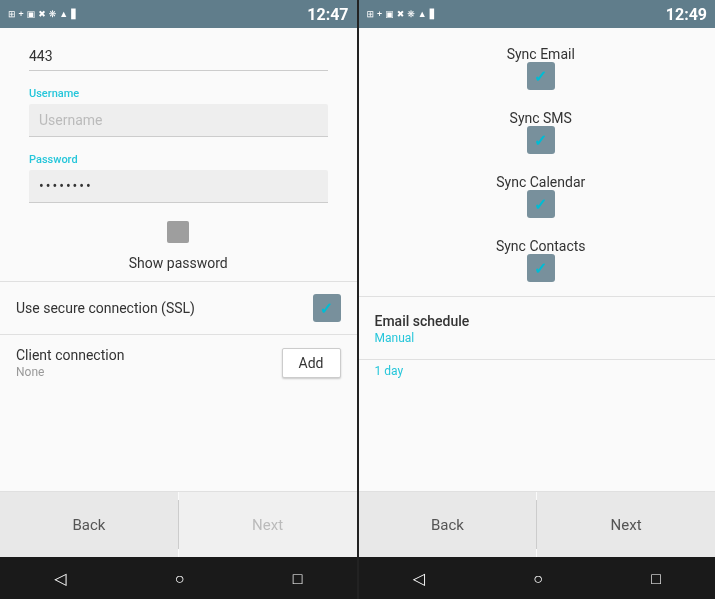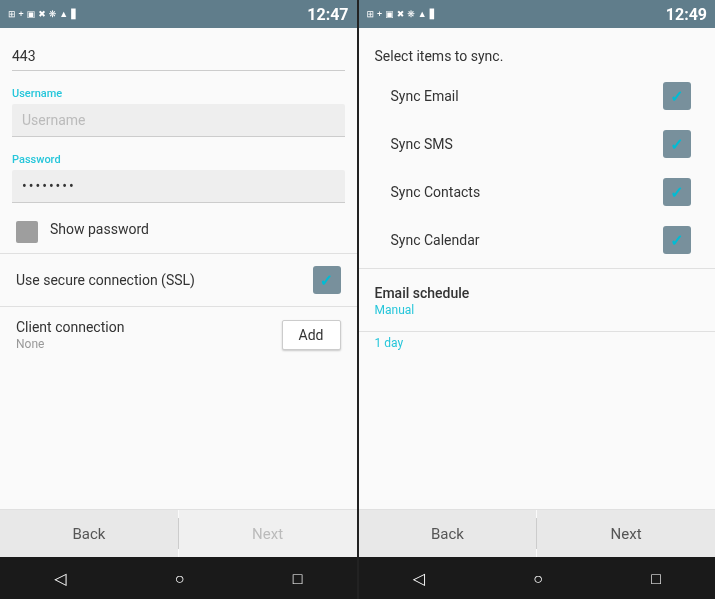--- a/index.html
+++ b/index.html
@@ -69,21 +69,21 @@
     
     .content-area {
       flex: 1;
       overflow-y: auto;
       background: #fafafa;
       padding: 8px 0;
     }
 
     
     .field-group {
-      padding: 8px 12px;
+      padding: 8px 29px;
     }
 
     .field-label {
       color: #26c6da;
       font-size: 11px;
       margin-bottom: 4px;
       font-weight: 500;
     }
 
     .field-input {
@@ -116,22 +116,24 @@
       padding: 4px 0;
       font-size: 14px;
       color: #333;
       border-bottom: 1px solid #ccc;
       padding-bottom: 6px;
     }
 
     
     .checkbox-row {
       display: flex;
+      align-items: center;
       padding: 10px 16px;
       gap: 12px;
+      flex-direction: column;
     }
 
     .checkbox-square {
       width: 22px;
       height: 22px;
       background: #9e9e9e;
       border-radius: 2px;
       flex-shrink: 0;
     }
 
@@ -205,21 +207,21 @@
       cursor: pointer;
       border-radius: 2px;
       box-shadow: 0 1px 2px rgba(0,0,0,0.2);
     }
 
     
     .bottom-nav {
       background: #fafafa;
       border-top: 1px solid #e0e0e0;
       display: flex;
-      height: 48px;
+      height: 66px;
       flex-shrink: 0;
     }
 
     .nav-btn {
       flex: 1;
       background: #e8e8e8;
       border: none;
       font-size: 15px;
       color: #555;
       cursor: pointer;
@@ -254,20 +256,21 @@
       font-size: 16px;
       cursor: pointer;
     }
 
     
     .sync-item {
       display: flex;
       align-items: center;
       justify-content: space-between;
       padding: 10px 24px 10px 32px;
+      flex-direction: column;
     }
 
     .sync-item-label {
       font-size: 14px;
       color: #333;
     }
 
     .section-title {
       padding: 12px 16px 2px;
       font-size: 14px;
@@ -375,39 +378,38 @@
       <span class="status-icon">❋</span>
       <span class="status-icon">▲</span>
       <span class="status-icon">▋</span>
     </div>
     <div class="status-bar-time">12:49</div>
   </div>
 
 
   <div class="content-area">
 
-    <div class="select-items-text">Select items to sync.</div>
 
     <div class="sync-item">
       <span class="sync-item-label">Sync Email</span>
       <div class="checkbox-checked"></div>
     </div>
 
     <div class="sync-item">
       <span class="sync-item-label">Sync SMS</span>
       <div class="checkbox-checked"></div>
     </div>
 
     <div class="sync-item">
+      <span class="sync-item-label">Sync Calendar</span>
+      <div class="checkbox-checked"></div>
+    </div>
+
+    <div class="sync-item">
       <span class="sync-item-label">Sync Contacts</span>
-      <div class="checkbox-checked"></div>
-    </div>
-
-    <div class="sync-item">
-      <span class="sync-item-label">Sync Calendar</span>
       <div class="checkbox-checked"></div>
     </div>
 
     <div class="section-divider"></div>
 
     <div>
       <div class="section-title">Email schedule</div>
       <div class="section-value">Manual</div>
     </div>
 

